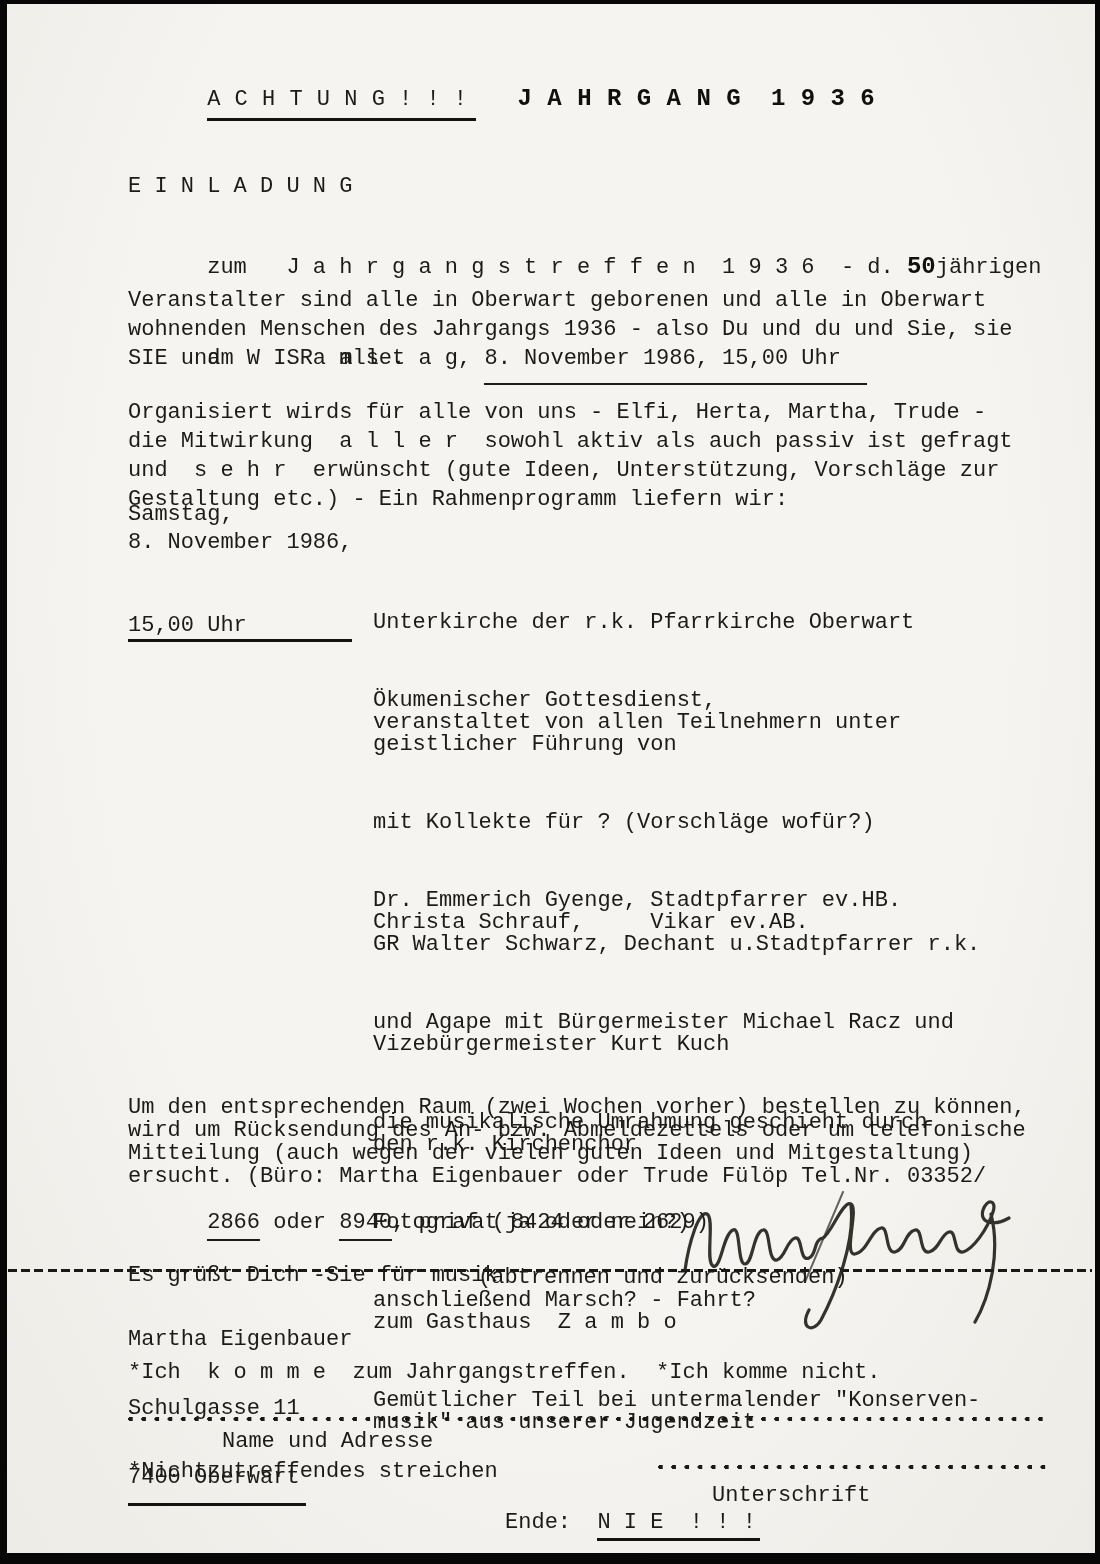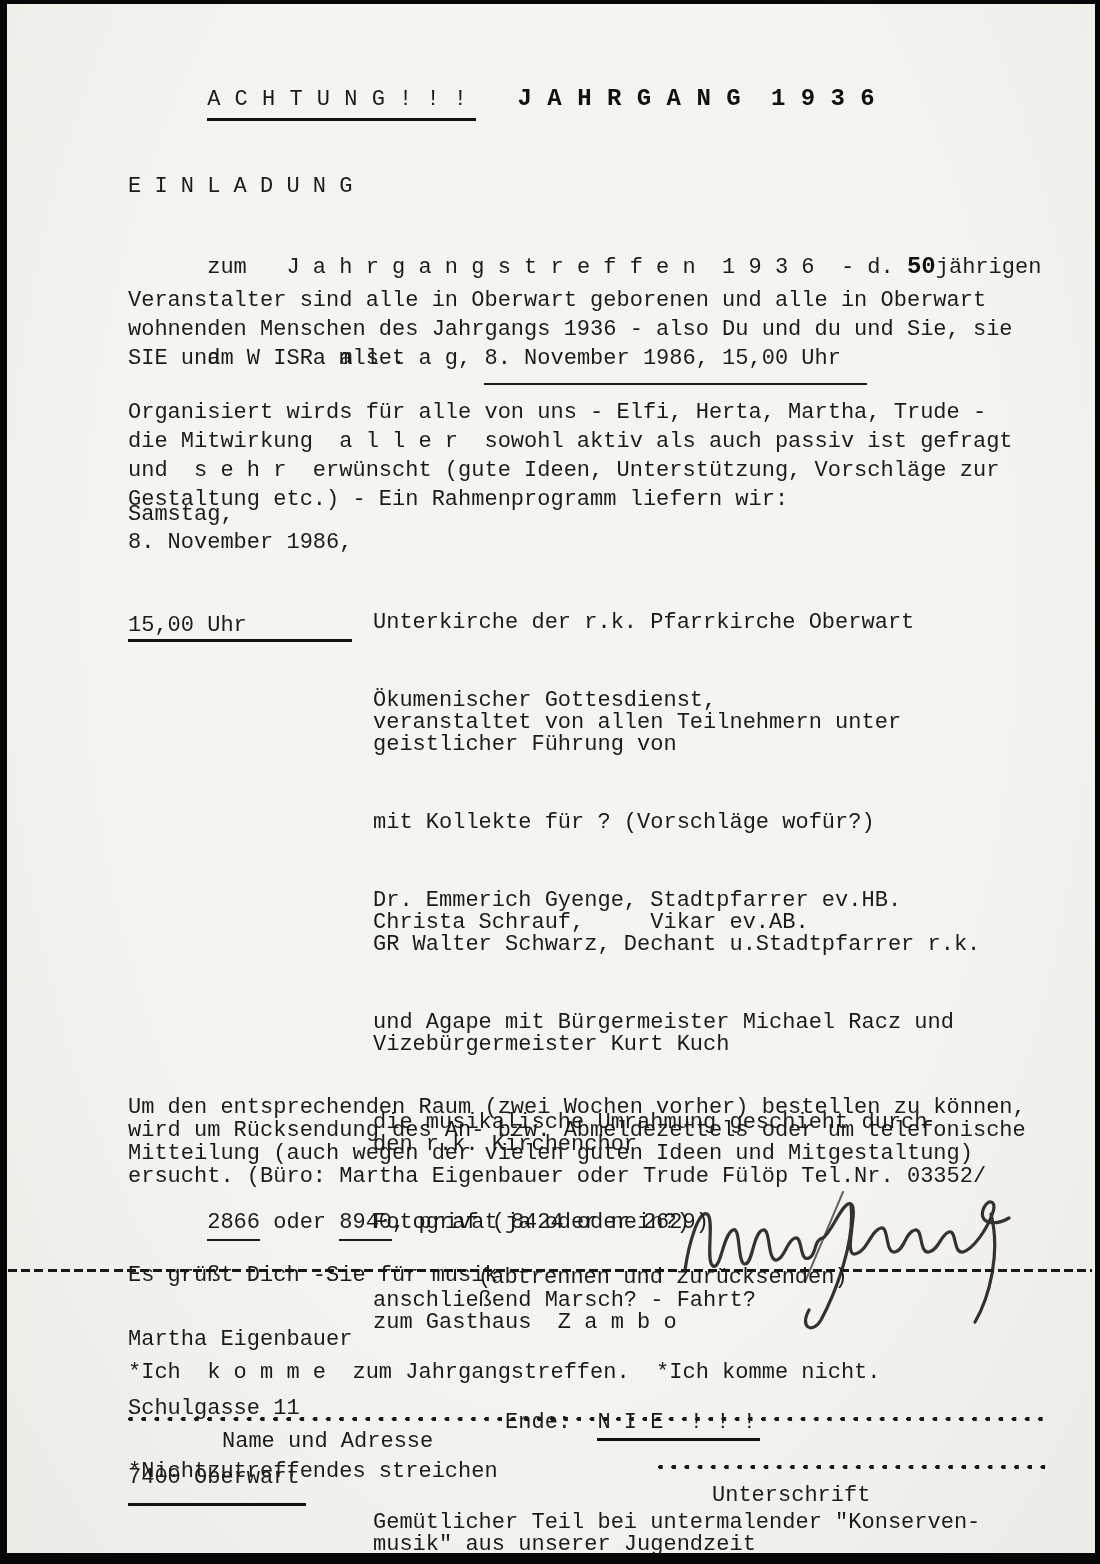--- a/index.html
+++ b/index.html
@@ -103,25 +103,25 @@
         <div class="pg">Dr. Emmerich Gyenge, Stadtpfarrer ev.HB.
 Christa Schrauf,     Vikar ev.AB.
 GR Walter Schwarz, Dechant u.Stadtpfarrer r.k.</div>
         <div class="pg">und Agape mit Bürgermeister Michael Racz und
 Vizebürgermeister Kurt Kuch</div>
         <div class="pg">die musikalische Umrahmung geschieht durch
 den r.k. Kirchenchor</div>
         <div class="pg">Fotograf (ja oder nein?)</div>
         <div class="pg">anschließend Marsch? - Fahrt?
 zum Gasthaus  Z a m b o</div>
+        <div class="pg">Gemütlicher Teil bei untermalender "Konserven-
+musik" aus unserer Jugendzeit</div>
         <div class="pg">
           <span>Ende:  </span><span class="endeu">N I E  ! ! !</span>
         </div>
-        <div class="pg">Gemütlicher Teil bei untermalender "Konserven-
-musik" aus unserer Jugendzeit</div>
       </div>
     </div>
   </section>
 
   <section class="sec" style="top:1096px;">
     <div class="para23">Um den entsprechenden Raum (zwei Wochen vorher) bestellen zu können,
 wird um Rücksendung des An- bzw. Abmeldezettels oder um telefonische
 Mitteilung (auch wegen der vielen guten Ideen und Mitgestaltung)
 ersucht. (Büro: Martha Eigenbauer oder Trude Fülöp Tel.Nr. 03352/</div>
     <div class="para23">

